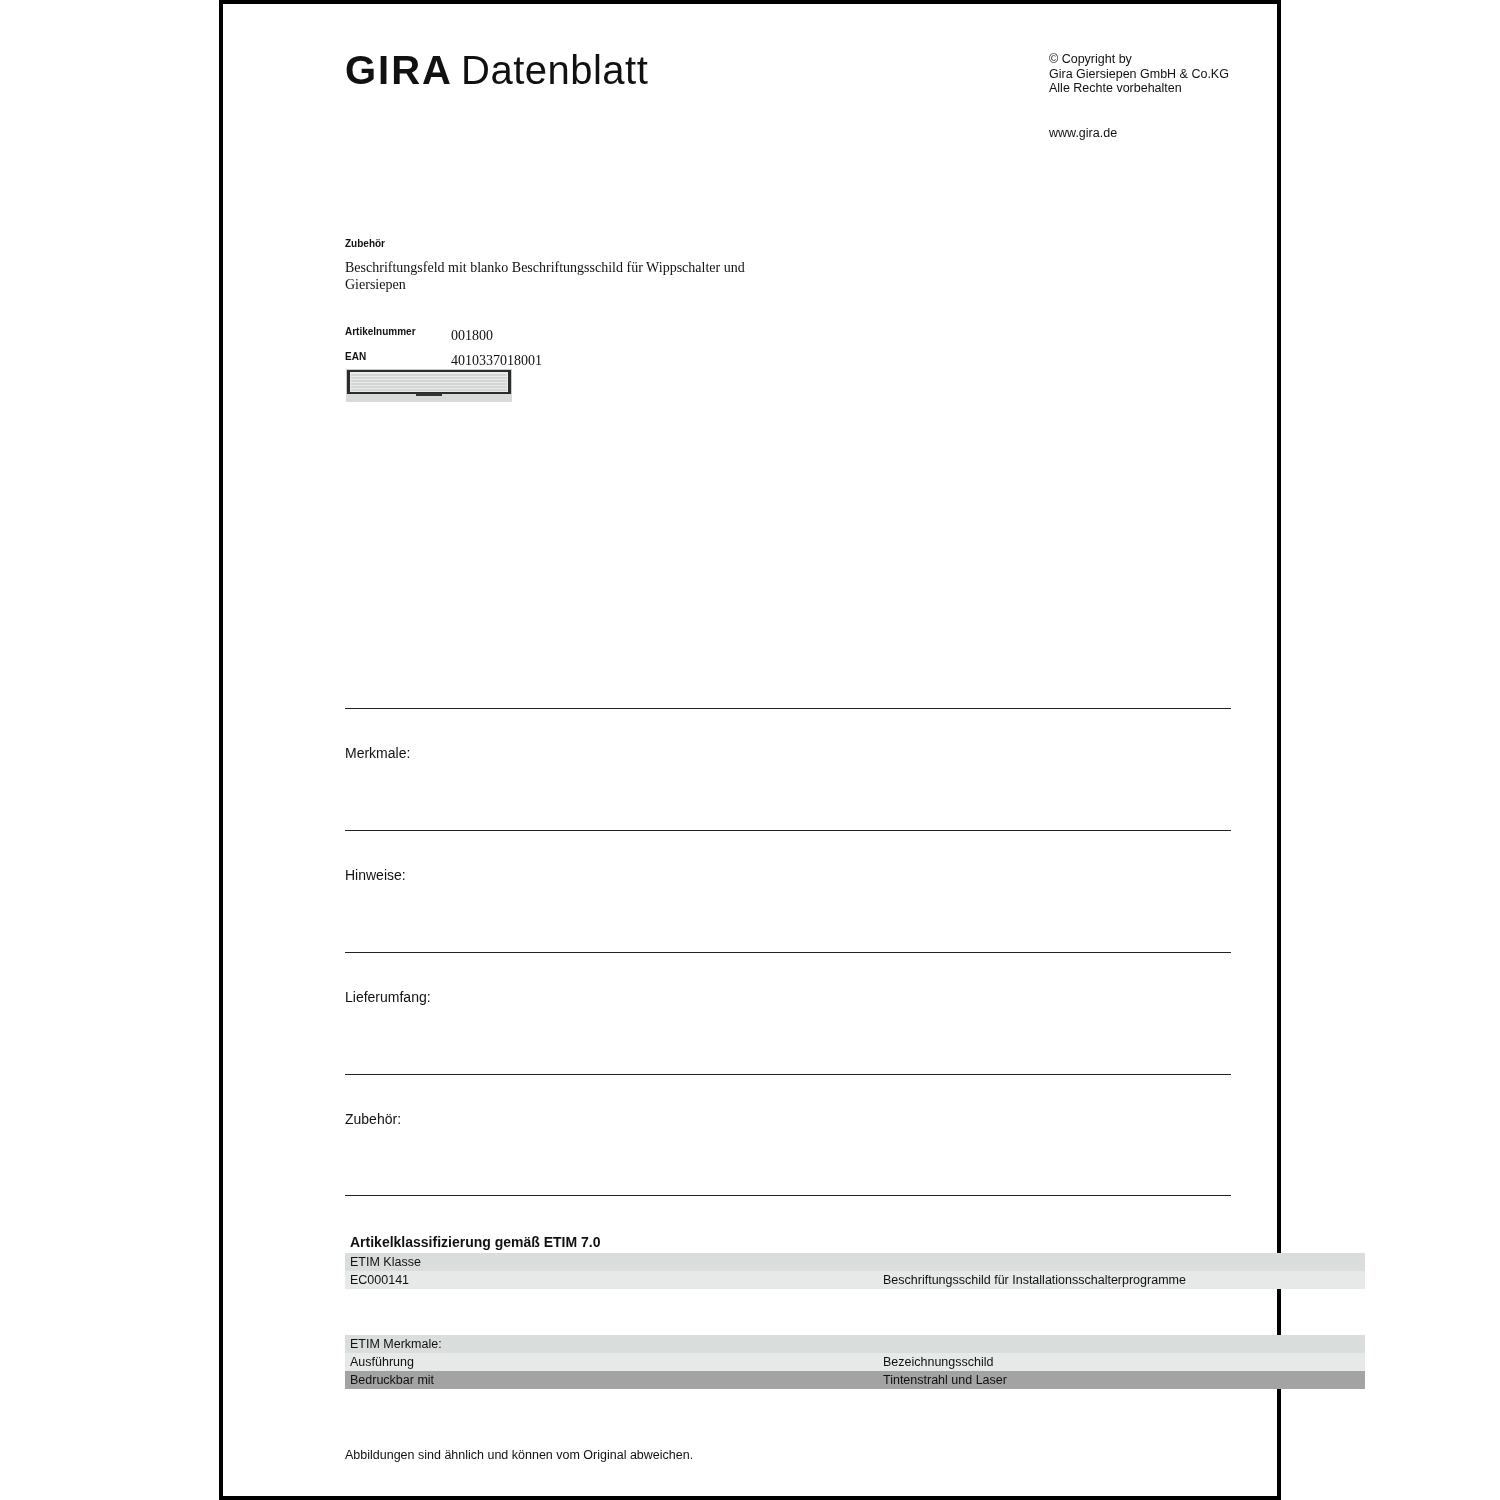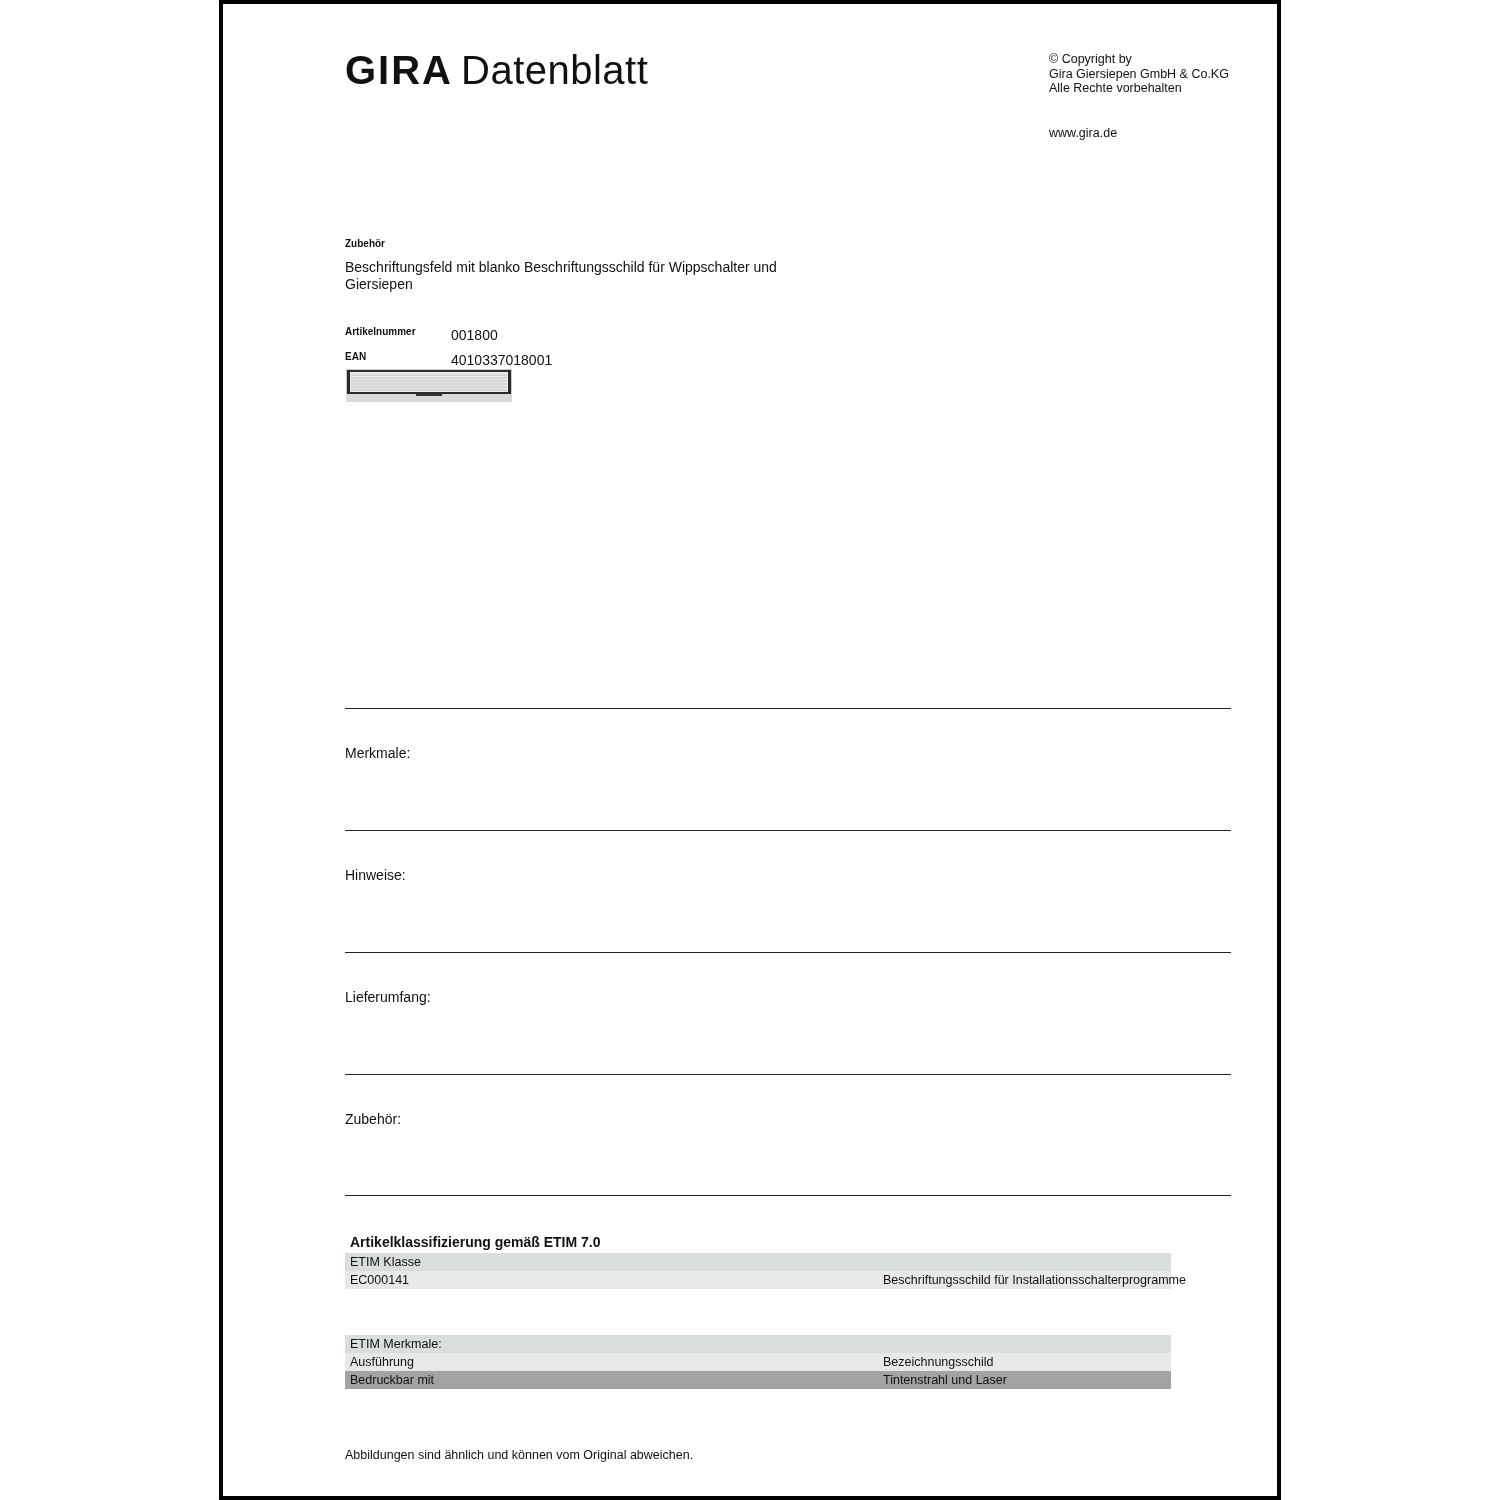--- a/index.html
+++ b/index.html
@@ -7,25 +7,25 @@
          font-family: "Liberation Sans", sans-serif; color: #111; }
   .page { position: absolute; left: 219px; top: 0; width: 1054px; height: 1492px;
           border: 4px solid #000; background: #fff; }
   .abs { position: absolute; }
   .logo { left: 122px; top: 44px; font-size: 40px; line-height: 44px; white-space: nowrap; letter-spacing: 0.5px; }
   .logo .brand { font-weight: bold; letter-spacing: 2px; }
   .logo .sub { font-weight: normal; margin-left: 8px; }
   .copy { left: 826px; top: 48px; font-size: 12.5px; line-height: 14.5px; }
   .copy .www { margin-top: 30px; }
   .lbl-bold { font-weight: bold; font-size: 10px; }
-  .txt { font-size: 14px; line-height: 17px; }
+  .txt { font-size: 14px; line-height: 17px; font-family: Liberation Serif, serif; }
   .hr { position: absolute; left: 122px; width: 886px; height: 0; border-top: 1.5px solid #222; }
   .section-title { position: absolute; left: 122px; font-weight: normal; font-size: 14px; }
   .etim-title { left: 127px; top: 1230px; font-weight: bold; font-size: 14px; }
-  .row { position: absolute; left: 122px; width: 826px; height: 18px; font-size: 12.5px; line-height: 18px; }
+  .row { position: absolute; left: 122px; width: 1020px; height: 18px; font-size: 12.5px; line-height: 18px; }
   .row .c1 { position: absolute; left: 5px; }
   .row .c2 { position: absolute; left: 538px; white-space: nowrap; }
   .hdr { background: #d9dddc; }
   .r1 { background: #e6e9e8; }
   .r2 { background: #a3a3a3; }
   .footer { left: 122px; top: 1444px; font-size: 12.5px; }
   .product-img { left: 123px; top: 365px; width: 166px; height: 33px; }
 </style>
 </head>
 <body>

